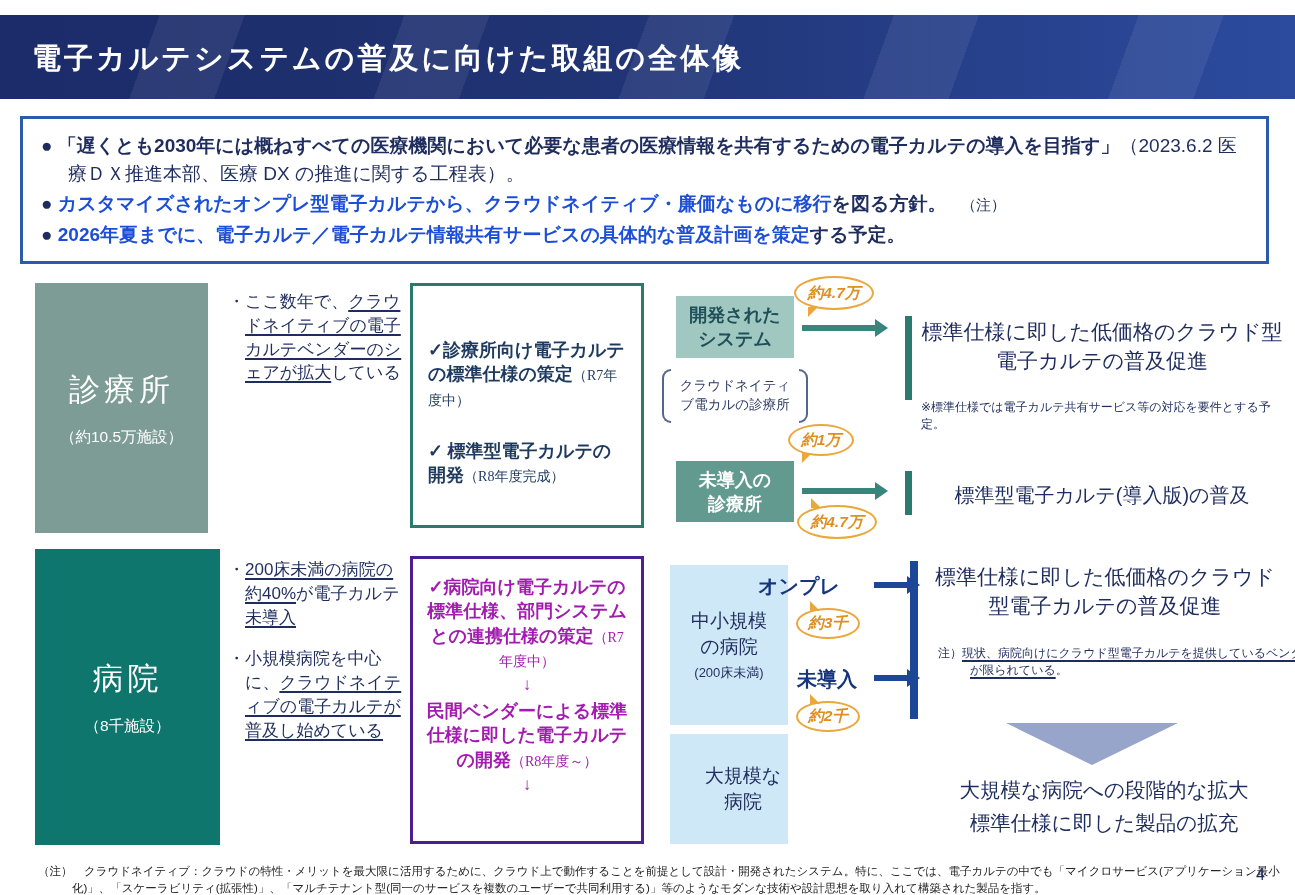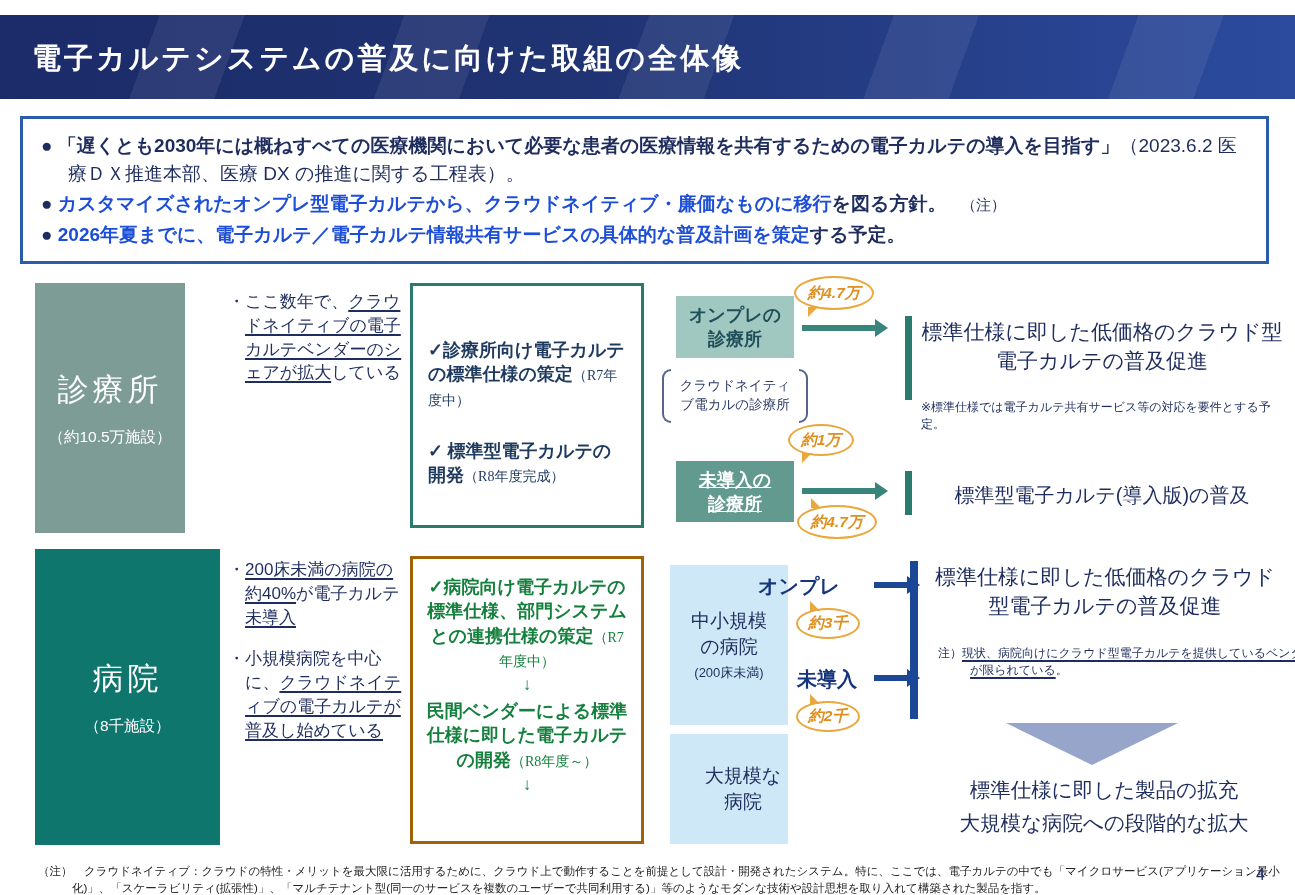--- a/index.html
+++ b/index.html
@@ -31,21 +31,21 @@
   .entity .name{font-size:31px;letter-spacing:4px;}
   .entity .count{font-size:15.5px;margin-top:16px;}
 
   
   .notes{font-size:17px;line-height:1.4;color:#1f2d5e;overflow-wrap:anywhere;}
   .notes p{margin:0 0 18px 0;padding-left:17px;text-indent:-17px;}
 
   
   .measure{background:#fff;box-sizing:border-box;overflow-wrap:anywhere;line-height:1.35;font-family:Liberation Serif, serif;}
   .measure.teal{border:3px solid #2a7a6e;color:#1e3a5f;}
-  .measure.blue{border:3px solid #a16207;color:#15803d;text-align:center;}
+  .measure.blue{border:3px solid #4c1d95;color:#a21caf;text-align:center;}
   .measure p{margin:0;}
   .step-sep{font-weight:bold;font-size:17px;margin:2px 0;}
 
   
   .flowbox{position:absolute;display:flex;flex-direction:column;align-items:center;justify-content:center;
     text-align:center;box-sizing:border-box;overflow-wrap:anywhere;}
 
   
   .bubble{position:absolute;display:flex;align-items:center;justify-content:center;background:#fff;
     border:2.5px solid #eaa73c;border-radius:50%;color:#df8f1f;font-style:italic;font-weight:bold;
@@ -94,53 +94,53 @@
     <div class="stripes"></div>
     <h1>電子カルテシステムの普及に向けた取組の全体像</h1>
   </header>
 
   <section id="summary">
     <p class="bullet"><span class="c-navy">● </span><span class="b">「遅くとも2030年には概ねすべての医療機関において必要な患者の医療情報を共有するための電子カルテの導入を目指す」</span><span>（2023.6.2 医療ＤＸ推進本部、医療 DX の推進に関する工程表）。</span></p>
     <p class="bullet"><span class="c-navy">● </span><span class="b c-red">カスタマイズされたオンプレ型電子カルテから、クラウドネイティブ・廉価なものに移行</span><span class="b">を図る方針。</span><span class="sm">　（注）</span></p>
     <p class="bullet"><span class="c-navy">● </span><span class="b c-red">2026年夏までに、電子カルテ／電子カルテ情報共有サービスの具体的な普及計画を策定</span><span class="b">する予定。</span></p>
   </section>
 
-  <div class="entity abs" style="left:35px;top:283px;width:150px;height:250px;background:#7d9c96;">
+  <div class="entity abs" style="left:35px;top:283px;width:173px;height:250px;background:#7d9c96;">
     <div class="name">診療所</div>
     <div class="count">（約10.5万施設）</div>
   </div>
 
   <div class="notes abs" style="left:228px;top:290px;width:178px;">
     <p><span>・ここ数年で、</span><span class="u">クラウドネイティブの電子カルテベンダーのシェアが拡大</span><span>している</span></p>
   </div>
 
   <div class="measure teal abs" style="left:410px;top:283px;width:234px;height:245px;padding:52px 15px 0 15px;font-size:18px;">
     <p style="margin-bottom:28px;"><span class="b">✓診療所向け電子カルテの標準仕様の策定</span><span class="sm">（R7年度中）</span></p>
     <p><span class="b">✓ 標準型電子カルテの開発</span><span class="sm">（R8年度完成）</span></p>
   </div>
 
   <div class="flowbox" style="left:676px;top:296px;width:118px;height:62px;background:#a0c8c1;color:#1f4f58;font-weight:bold;font-size:18px;">
-    <span style="display:inline-block;width:94px;">オンプレの診療所</span>
+    <span style="display:inline-block;width:94px;">開発されたシステム</span>
   </div>
   <div class="bubble tail-b" style="left:794px;top:276px;width:80px;height:34px;">
     <span>約4.7万</span>
   </div>
   <div class="harrow teal" style="left:802px;top:318px;width:86px;"></div>
 
   <div id="cloud-note" style="left:662px;top:369px;width:146px;height:54px;">
     <span class="bracket left"></span>
     <span>クラウドネイティブ電カルの診療所</span>
     <span class="bracket right"></span>
   </div>
   <div class="bubble tail-b" style="left:788px;top:424px;width:66px;height:32px;">
     <span>約1万</span>
   </div>
 
   <div class="flowbox" style="left:676px;top:461px;width:118px;height:61px;background:#639a90;color:#ffffff;font-weight:bold;font-size:18px;">
-    <span style="display:inline-block;width:78px;text-decoration:underline;">未導入の診療所</span>
+    <span style="display:inline-block;width:78px;">未導入の診療所</span>
   </div>
   <div class="harrow teal" style="left:802px;top:481px;width:86px;"></div>
   <div class="bubble tail-t" style="left:797px;top:505px;width:80px;height:34px;">
     <span>約4.7万</span>
   </div>
 
   <div class="vbar" style="left:905px;top:316px;width:7px;height:84px;"></div>
   <div class="outcome-title" style="left:921px;top:318px;width:362px;">標準仕様に即した低価格のクラウド型電子カルテの普及促進</div>
   <div class="outcome-note" style="left:921px;top:399px;width:368px;">※標準仕様では電子カルテ共有サービス等の対応を要件とする予定。</div>
   <div class="vbar" style="left:905px;top:471px;width:7px;height:44px;"></div>
@@ -183,20 +183,20 @@
   <div class="flowbox" style="left:670px;top:734px;width:118px;height:110px;background:#cfe8f7;color:#1f2d5e;font-size:19px;">
     <span style="display:inline-block;width:80px;margin-left:28px;">大規模な病院</span>
   </div>
 
   <div class="vbar navy" style="left:910px;top:561px;width:8px;height:158px;"></div>
   <div class="outcome-title" style="left:926px;top:563px;width:358px;">標準仕様に即した低価格のクラウド型電子カルテの普及促進</div>
   <div class="outcome-note" style="left:938px;top:645px;width:348px;padding-left:32px;text-indent:-32px;"><span>注）</span><span class="u">現状、病院向けにクラウド型電子カルテを提供しているベンダーが限られている</span><span>。</span></div>
 
   <div id="big-down-arrow" style="left:1006px;top:723px;"></div>
   <div class="abs" style="left:926px;top:774px;width:356px;text-align:center;font-size:20.5px;line-height:1.6;color:#1f2d5e;">
+    <div>大規模な病院への段階的な拡大</div>
     <div>標準仕様に即した製品の拡充</div>
-    <div>大規模な病院への段階的な拡大</div>
   </div>
 
   <p id="footnote">（注）　クラウドネイティブ：クラウドの特性・メリットを最大限に活用するために、クラウド上で動作することを前提として設計・開発されたシステム。特に、ここでは、電子カルテの中でも「マイクロサービス(アプリケーション最小化)」、「スケーラビリティ(拡張性)」、「マルチテナント型(同一のサービスを複数のユーザーで共同利用する)」等のようなモダンな技術や設計思想を取り入れて構築された製品を指す。</p>
   <div id="page-number">4</div>
 
 </div>
 
 </body></html>

